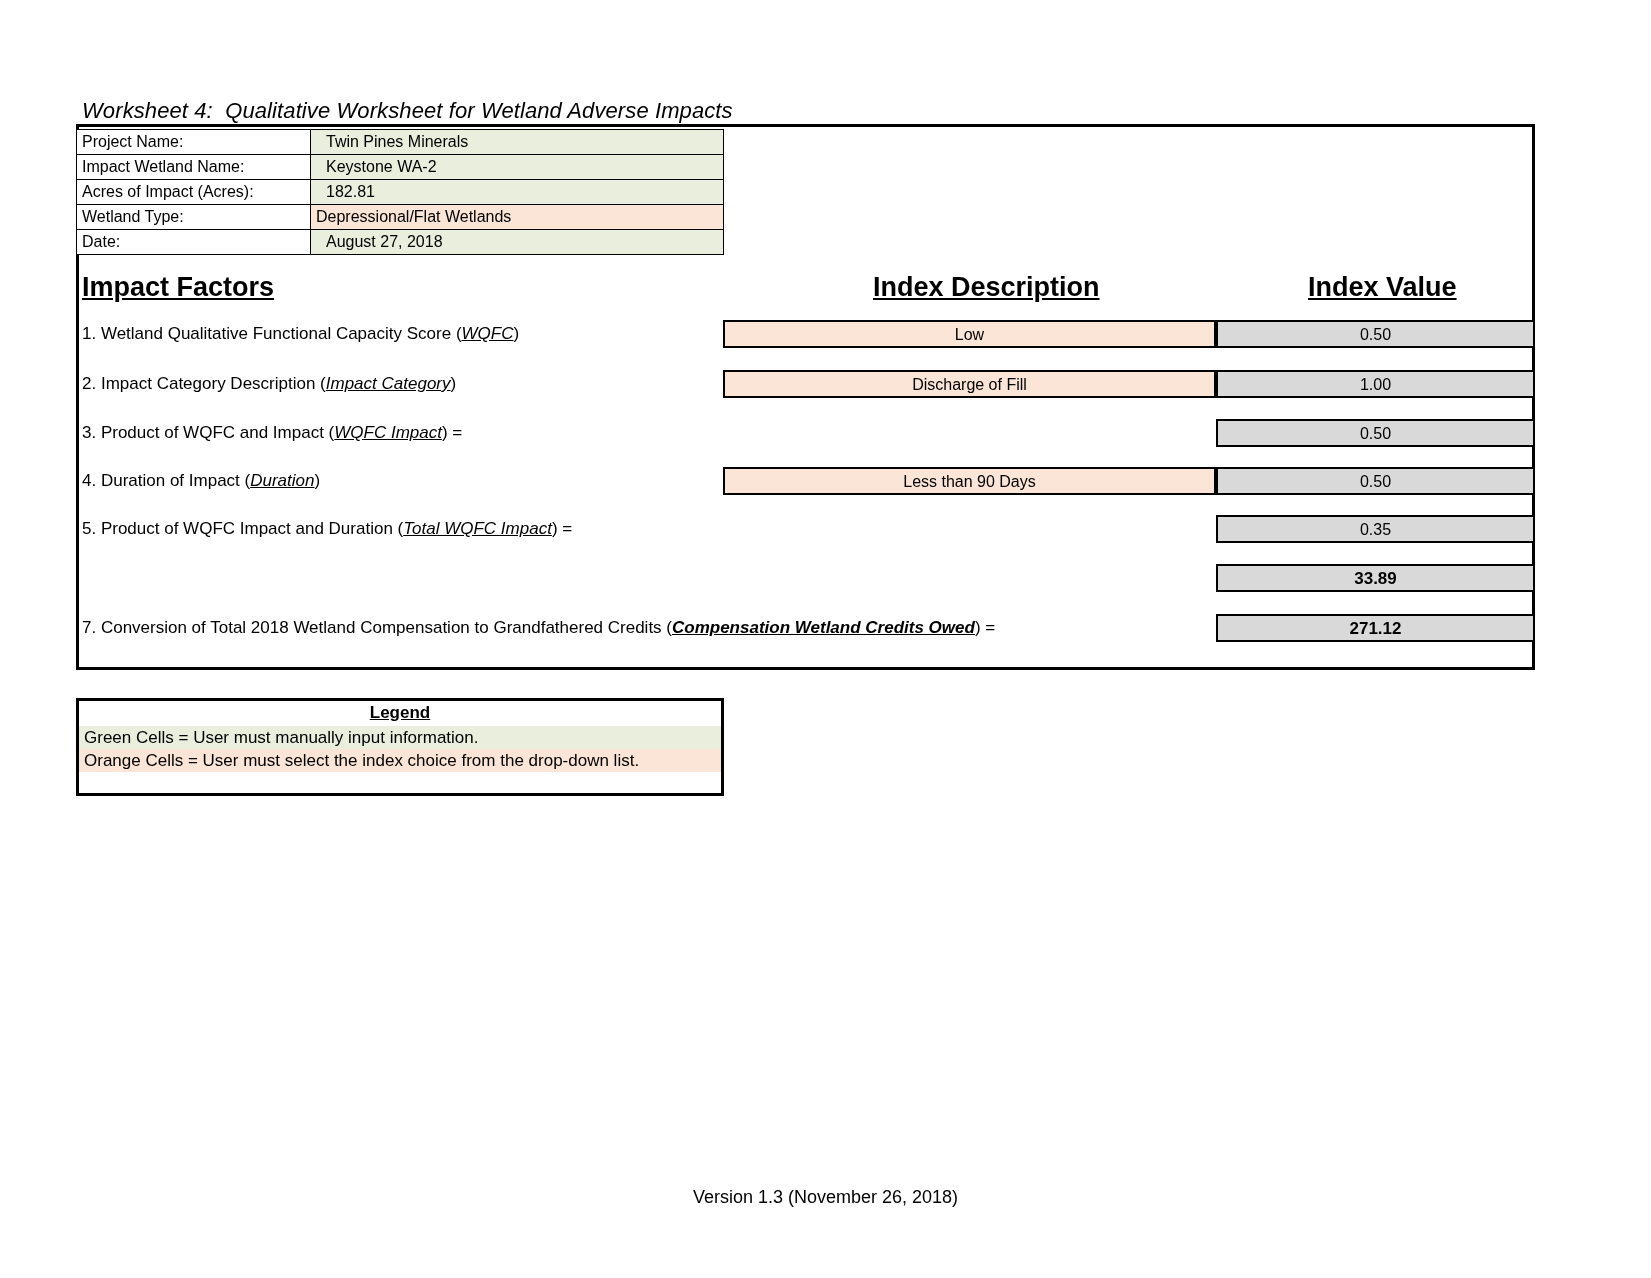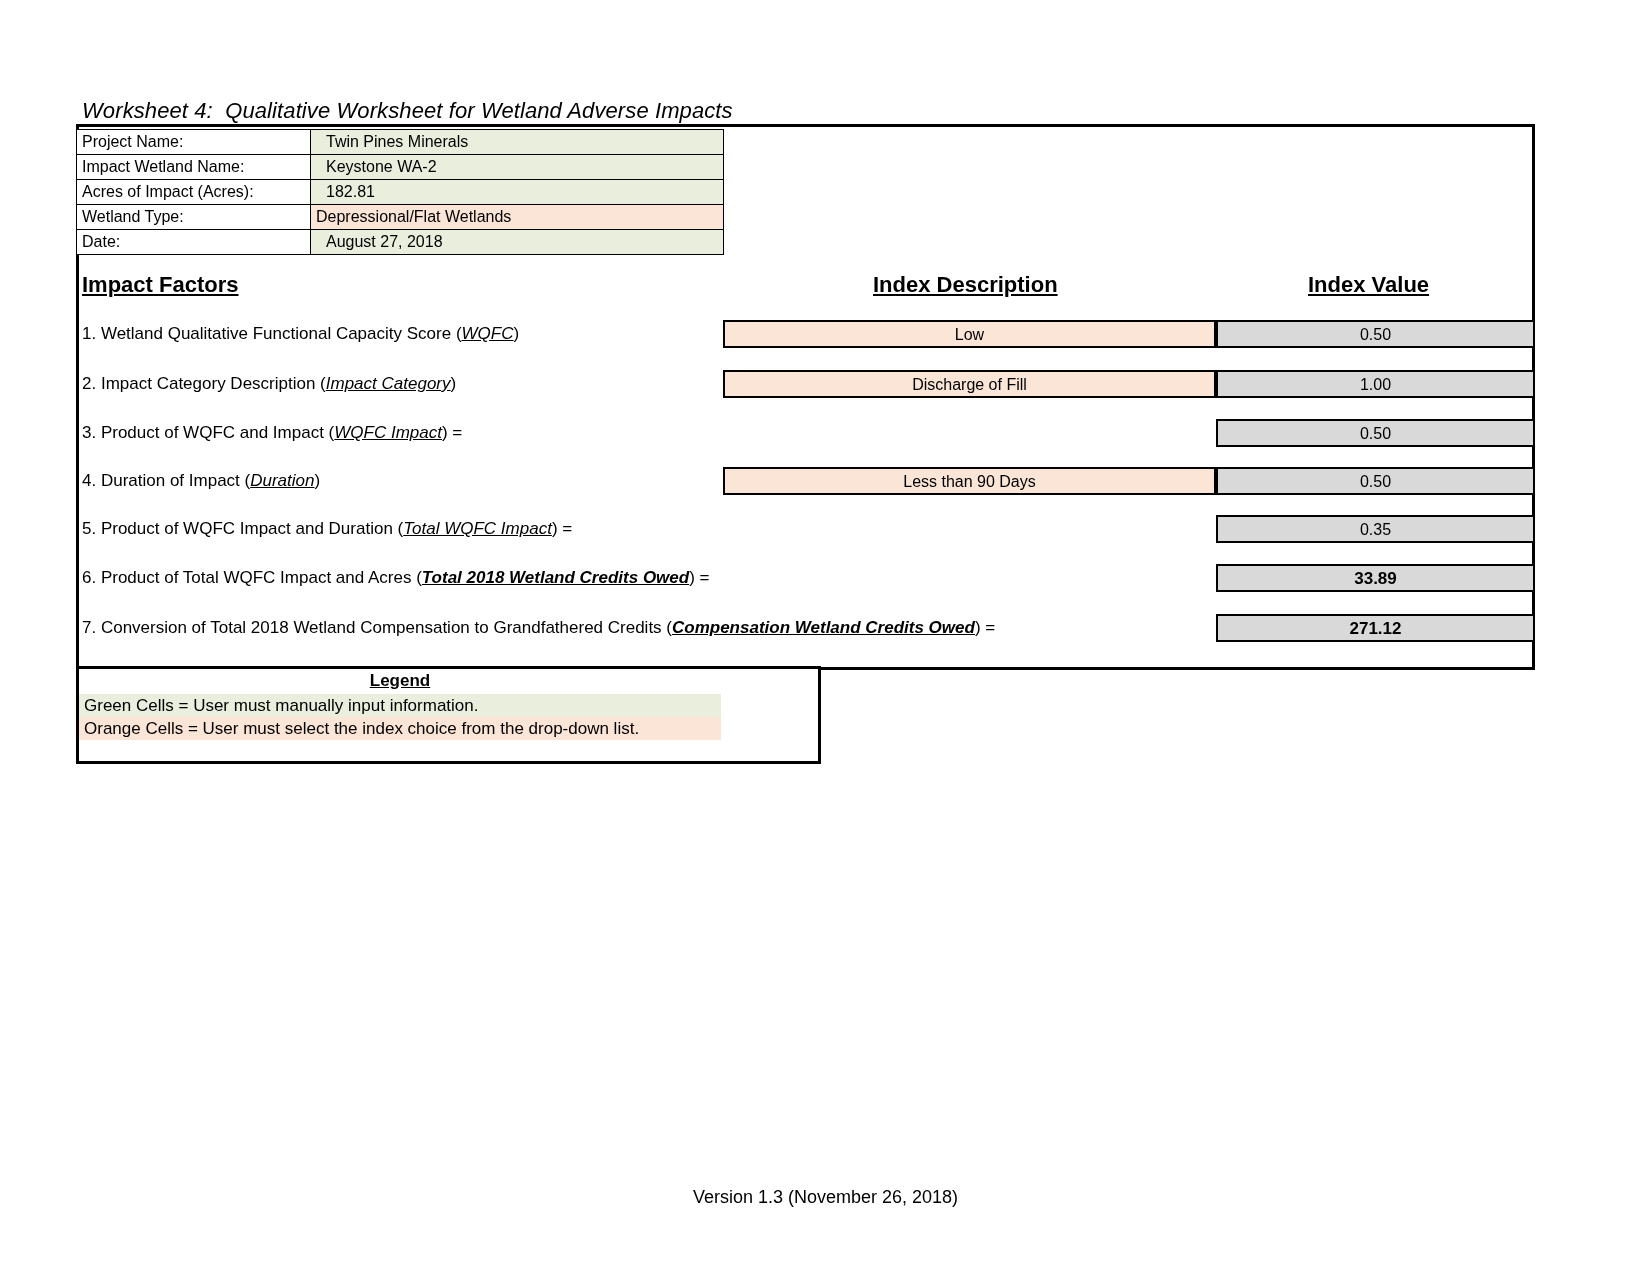--- a/index.html
+++ b/index.html
@@ -61,21 +61,21 @@
     width: 1459px;
     height: 546px;
     border: 3px solid #000000;
     box-sizing: border-box;
     pointer-events: none;
   }
 
   
   .col-heading {
     position: absolute;
-    font-size: 22px;
+    font-size: 27px;
     font-weight: bold;
     text-decoration: underline;
     white-space: nowrap;
   }
   #head-impact-factors { left: 82px;  top: 272px; }
   #head-index-desc     { left: 873px; top: 272px; }
   #head-index-value    { left: 1308px; top: 272px; }
 
   
   .factor-row {
@@ -130,22 +130,22 @@
     text-align: center;
     white-space: nowrap;
     overflow: hidden;
   }
   .value-cell.bold { font-weight: bold; font-size: 17px; }
 
   
   #legend-box {
     position: absolute;
     left: 76px;
-    top: 666px;
-    width: 745px;
+    top: 698px;
+    width: 648px;
     height: 98px;
     border: 3px solid #000000;
     box-sizing: border-box;
     background: #ffffff;
   }
   #legend-title {
     position: absolute;
     left: 0;
     top: 2px;
     width: 642px;
@@ -236,21 +236,20 @@
     <div class="factor-row" style="top: 467px;">
       <div class="factor-label"><span>4. </span><span>Duration of Impact (</span><span class="term">Duration</span><span>)</span></div>
       <div class="desc-cell">Less than 90 Days</div>
       <div class="value-cell">0.50</div>
     </div>
     <div class="factor-row" style="top: 515px;">
       <div class="factor-label"><span>5. </span><span>Product of WQFC Impact and Duration (</span><span class="term">Total WQFC Impact</span><span>) =</span></div>
       <div class="value-cell">0.35</div>
     </div>
     <div class="factor-row" style="top: 564px;">
-      <div class="factor-label"><span>6. </span><span>Product of Total WQFC Impact and Acres (</span><span class="term-strong">Total 2018 Wetland Credits Owed</span><span>) =</span></div>
       <div class="value-cell bold">33.89</div>
     </div>
     <div class="factor-row" style="top: 614px;">
       <div class="factor-label"><span>7. </span><span>Conversion of Total 2018 Wetland Compensation to Grandfathered Credits (</span><span class="term-strong">Compensation Wetland Credits Owed</span><span>) =</span></div>
       <div class="value-cell bold">271.12</div>
     </div>
   </div>
 
 <div id="legend-box">
   <div id="legend-title">Legend</div>

